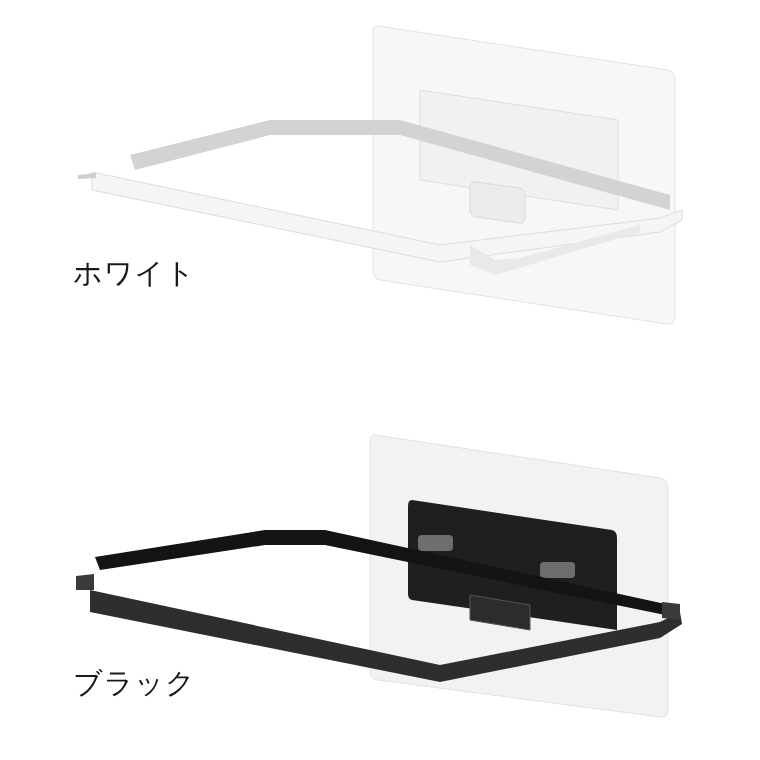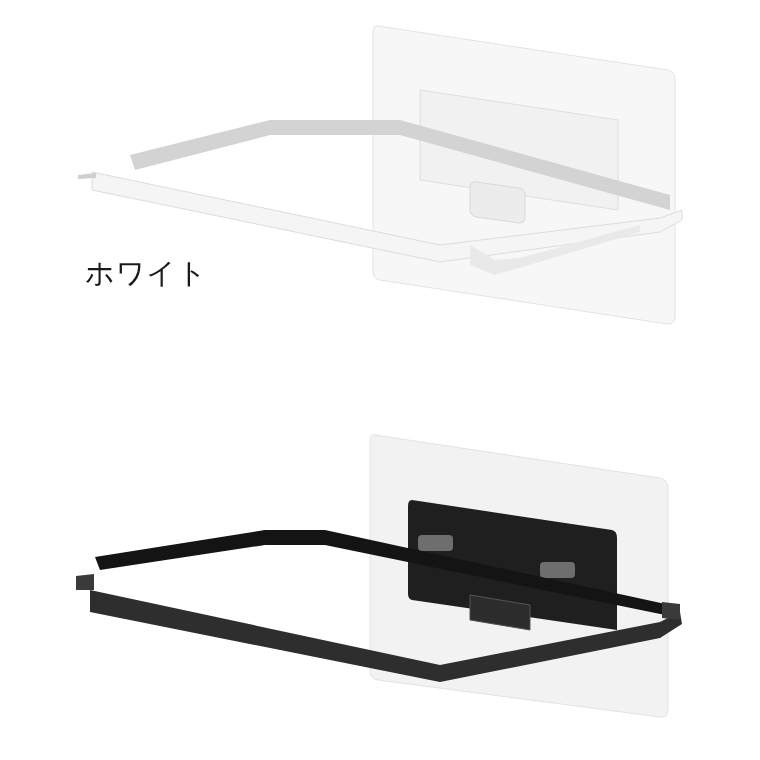--- a/index.html
+++ b/index.html
@@ -2,21 +2,21 @@
 <html><head>
 <meta charset="utf-8">
 <style>
   html, body { margin:0; padding:0; background:#ffffff; }
   body { width:760px; height:760px; position:relative; overflow:hidden;
          font-family: "DejaVu Sans", "Liberation Sans", sans-serif; }
   .variant { position:absolute; left:0; width:760px; height:380px; }
   .variant.white { top:0; }
   .variant.black { top:380px; }
   .label { position:absolute; left:73px; font-size:29px; color:#1a1a1a;
-           letter-spacing:1px; font-weight:400;margin-left:12px; }
+           letter-spacing:1px; font-weight:400; }
   .variant.white .label { top:254px; }
   .variant.black .label { top:284px; }
   svg.product { position:absolute; left:0; top:0; }
 </style>
 </head>
 <body>
 
 <div class="variant white">
   <svg class="product" width="760" height="380" viewBox="0 0 760 380">
 
@@ -47,13 +47,14 @@
     <path d="M470 215 L530 225 L530 250 L470 240 Z" fill="#2c2c2c" stroke="#555"></path>
 
     <path d="M95 177 L265 150 L325 150 L670 225 L670 236 L325 165 L265 165 L100 190 Z" fill="#141414"></path>
 
     <path d="M90 210 L440 285 L660 242 L680 232 L682 244 L660 258 L440 302 L90 232 Z" fill="#2e2e2e"></path>
 
     <path d="M76 196 L94 194 L94 210 L76 210 Z" fill="#3a3a3a"></path>
 
     <path d="M662 222 L680 224 L680 240 L662 238 Z" fill="#3a3a3a"></path>
   </svg>
+  <div class="label">ブラック</div>
 </div>
 
 </body></html>

